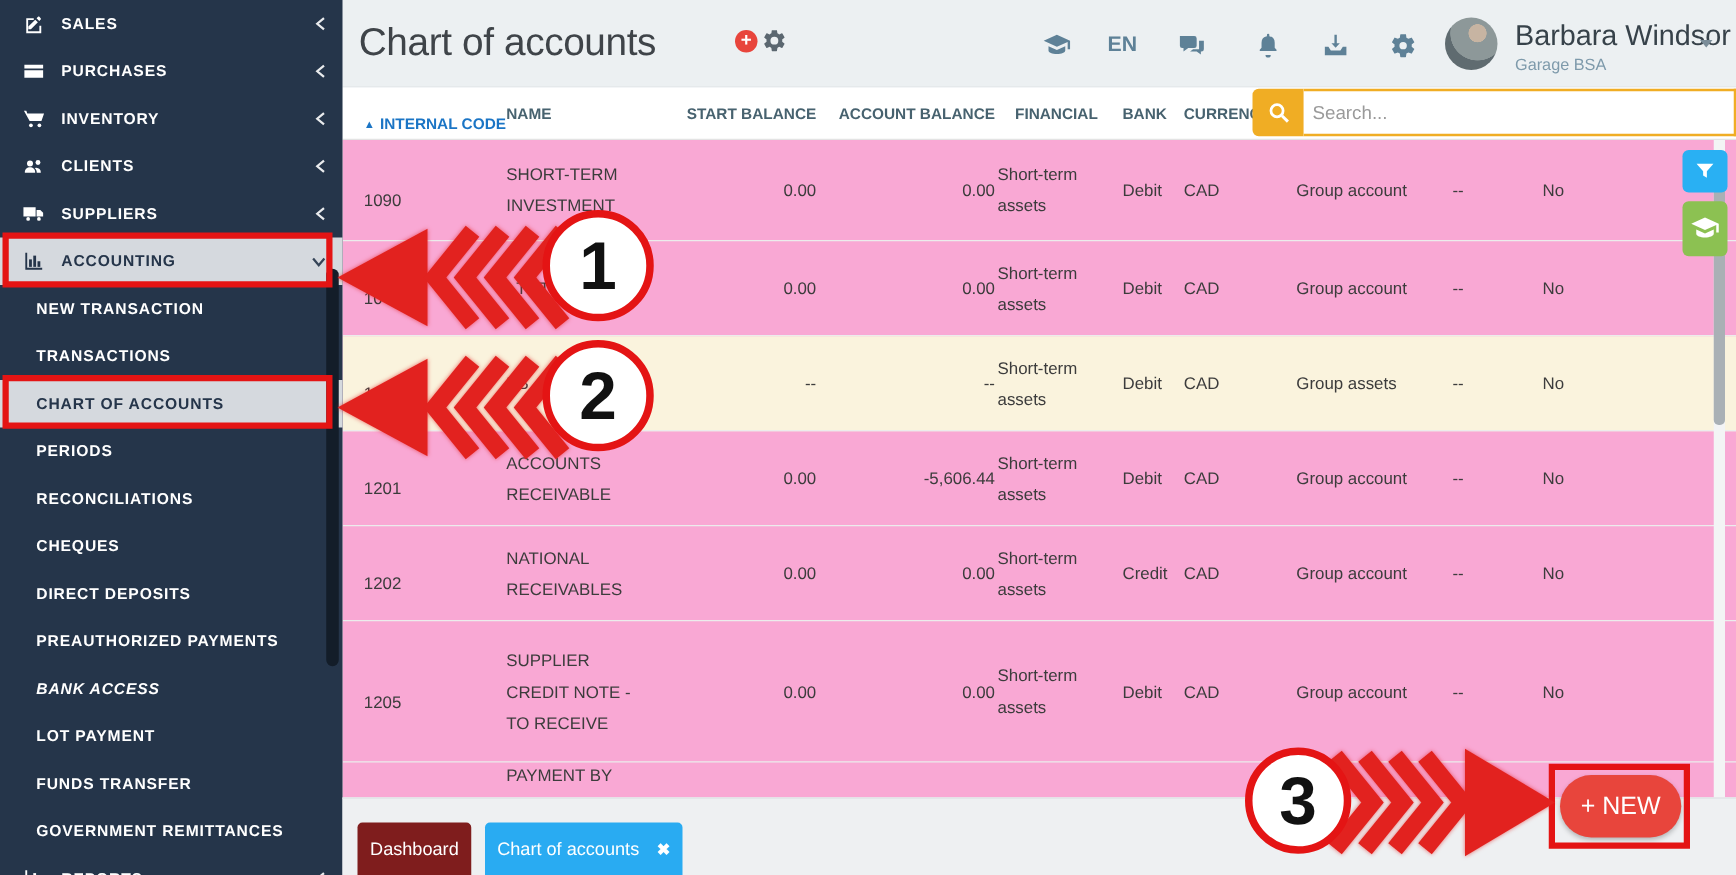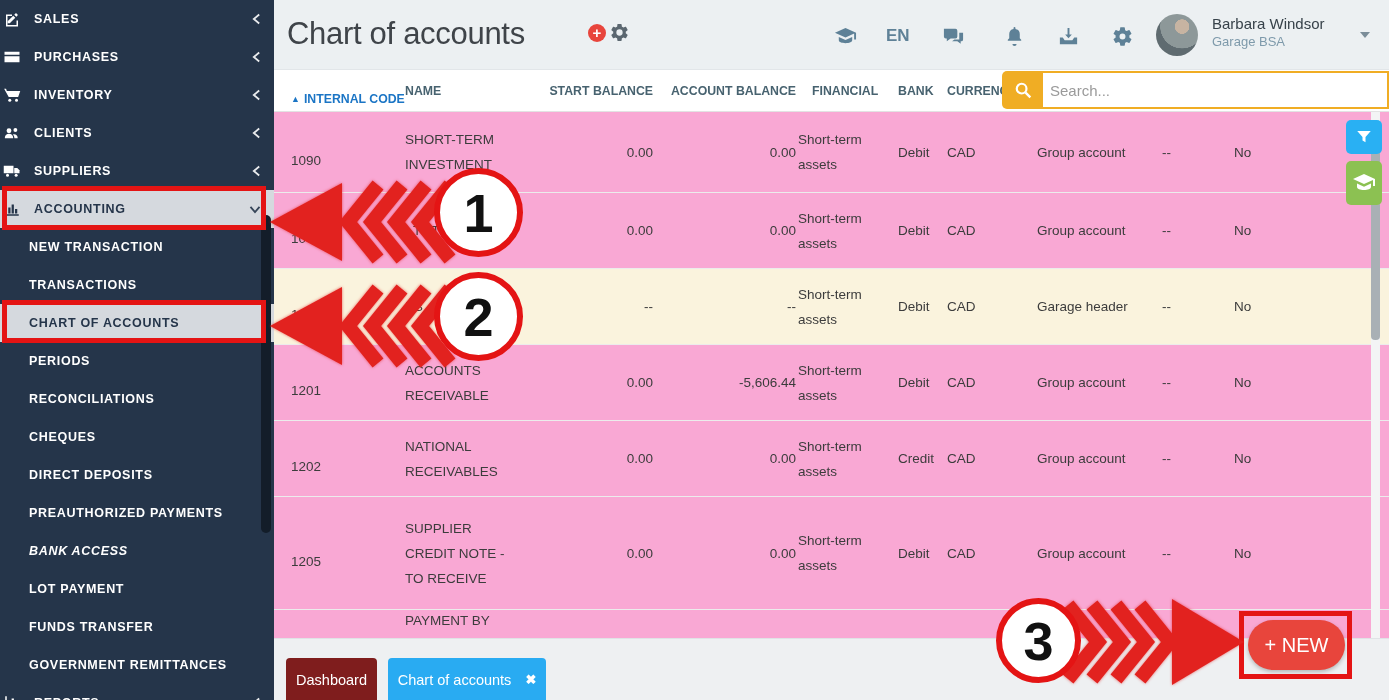--- a/index.html
+++ b/index.html
@@ -1,21 +1,21 @@
 <!DOCTYPE html>
 <html><head>
 <meta charset="utf-8">
 <style>
   * { margin:0; padding:0; box-sizing:border-box; }
   html,body { width:1389px; height:700px; overflow:hidden; }
   body { position:relative; font-family:"Liberation Sans", sans-serif; background:#edf0f3; }
 
   
   .sidebar { position:absolute; left:0; top:0; width:274px; height:700px; background:#25354a; z-index:2; }
-  .side-item { display:flex; align-items:center; height:38px; padding-left:2px; color:#fff;
+  .side-item { display:flex; align-items:center; height:38px; padding-left:17px; color:#fff;
                font-size:12.5px; font-weight:700; letter-spacing:.7px; cursor:pointer; }
   .side-item.sub { padding-left:29px; }
   .side-item.sel { background:#d5d9de; color:#25354a; }
   .side-item.ital .slabel { font-style:italic; }
   .sicon { width:19px; height:19px; margin-right:13px; display:inline-flex; align-items:center; justify-content:center; flex:0 0 19px; }
   .sicon svg { width:18px; height:18px; fill:currentColor; }
   .schev { margin-left:auto; margin-right:13px; display:inline-flex; opacity:.9; }
   .side-scroll { position:absolute; left:261px; top:215px; width:10px; height:318px; background:#131d29; border-radius:5px; }
 
   
@@ -24,21 +24,21 @@
   .plus-badge { position:absolute; left:314px; top:24px; width:18px; height:18px; border-radius:50%;
                 background:#e8453c; color:#fff; font-size:15px; font-weight:700; line-height:17px; text-align:center; cursor:pointer; }
   .title-gear { position:absolute; left:335px; top:22px; width:21px; height:21px; color:#5b6770; cursor:pointer; }
   .title-gear svg { width:21px; height:21px; fill:currentColor; }
   .tbicon { position:absolute; top:24px; width:24px; height:24px; color:#5e8197; cursor:pointer; display:flex; align-items:center; justify-content:center; }
   .tbicon svg { width:23px; height:23px; fill:currentColor; }
   .lang { position:absolute; left:612px; top:26px; font-size:17px; font-weight:700; color:#5e8197; cursor:pointer; }
   .avatar { position:absolute; left:882px; top:14px; width:42px; height:42px; border-radius:50%; cursor:pointer;
             background:radial-gradient(circle at 62% 30%, #c7b4a2 0 18%, #8d9899 19% 55%, #5f6b70 56%); }
   .user-block { position:absolute; left:938px; top:15px; cursor:pointer; }
-  .user-name { font-size:15px; color:#37424a; }
+  .user-name { font-size:23px; color:#37424a; }
   .user-co { font-size:13px; color:#7e9aab; margin-top:2px; }
   .user-caret { position:absolute; left:1086px; top:32px; width:0; height:0; border-left:5px solid transparent;
                 border-right:5px solid transparent; border-top:6px solid #7b8d99; cursor:pointer; }
 
   
   .grid-cols { display:grid; grid-template-columns:118px 135px 115px 143px 92px 57px 60px 138px 60px 85px 1fr; align-items:center; }
   .thead { position:absolute; left:274px; top:70px; right:0; height:42px; background:#fff; padding-left:13px;
            border-bottom:1px solid #e3e3e3; z-index:1; }
   .thead .hc { font-size:12.3px; font-weight:700; color:#47626f; white-space:nowrap; overflow:hidden; }
   .thead .hc.sorted { color:#1b75c5; }
@@ -359,21 +359,21 @@
         <div>EB</div>
       </div>
       <div class="num">--</div>
       <div class="num">--</div>
       <div class="pl14 lines">
         <div>Short-term</div>
         <div>assets</div>
       </div>
       <div class="pl8">Debit</div>
       <div class="">CAD</div>
-      <div class="pl30">Garage header</div>
+      <div class="pl30">Group assets</div>
       <div class="pl17">--</div>
       <div class="pl29">No</div>
       <div></div>
     </div>
     <div class="trow grid-cols">
       <div class="pl4">1201</div>
       <div class="lines">
         <div>ACCOUNTS</div>
         <div>RECEIVABLE</div>
       </div>

